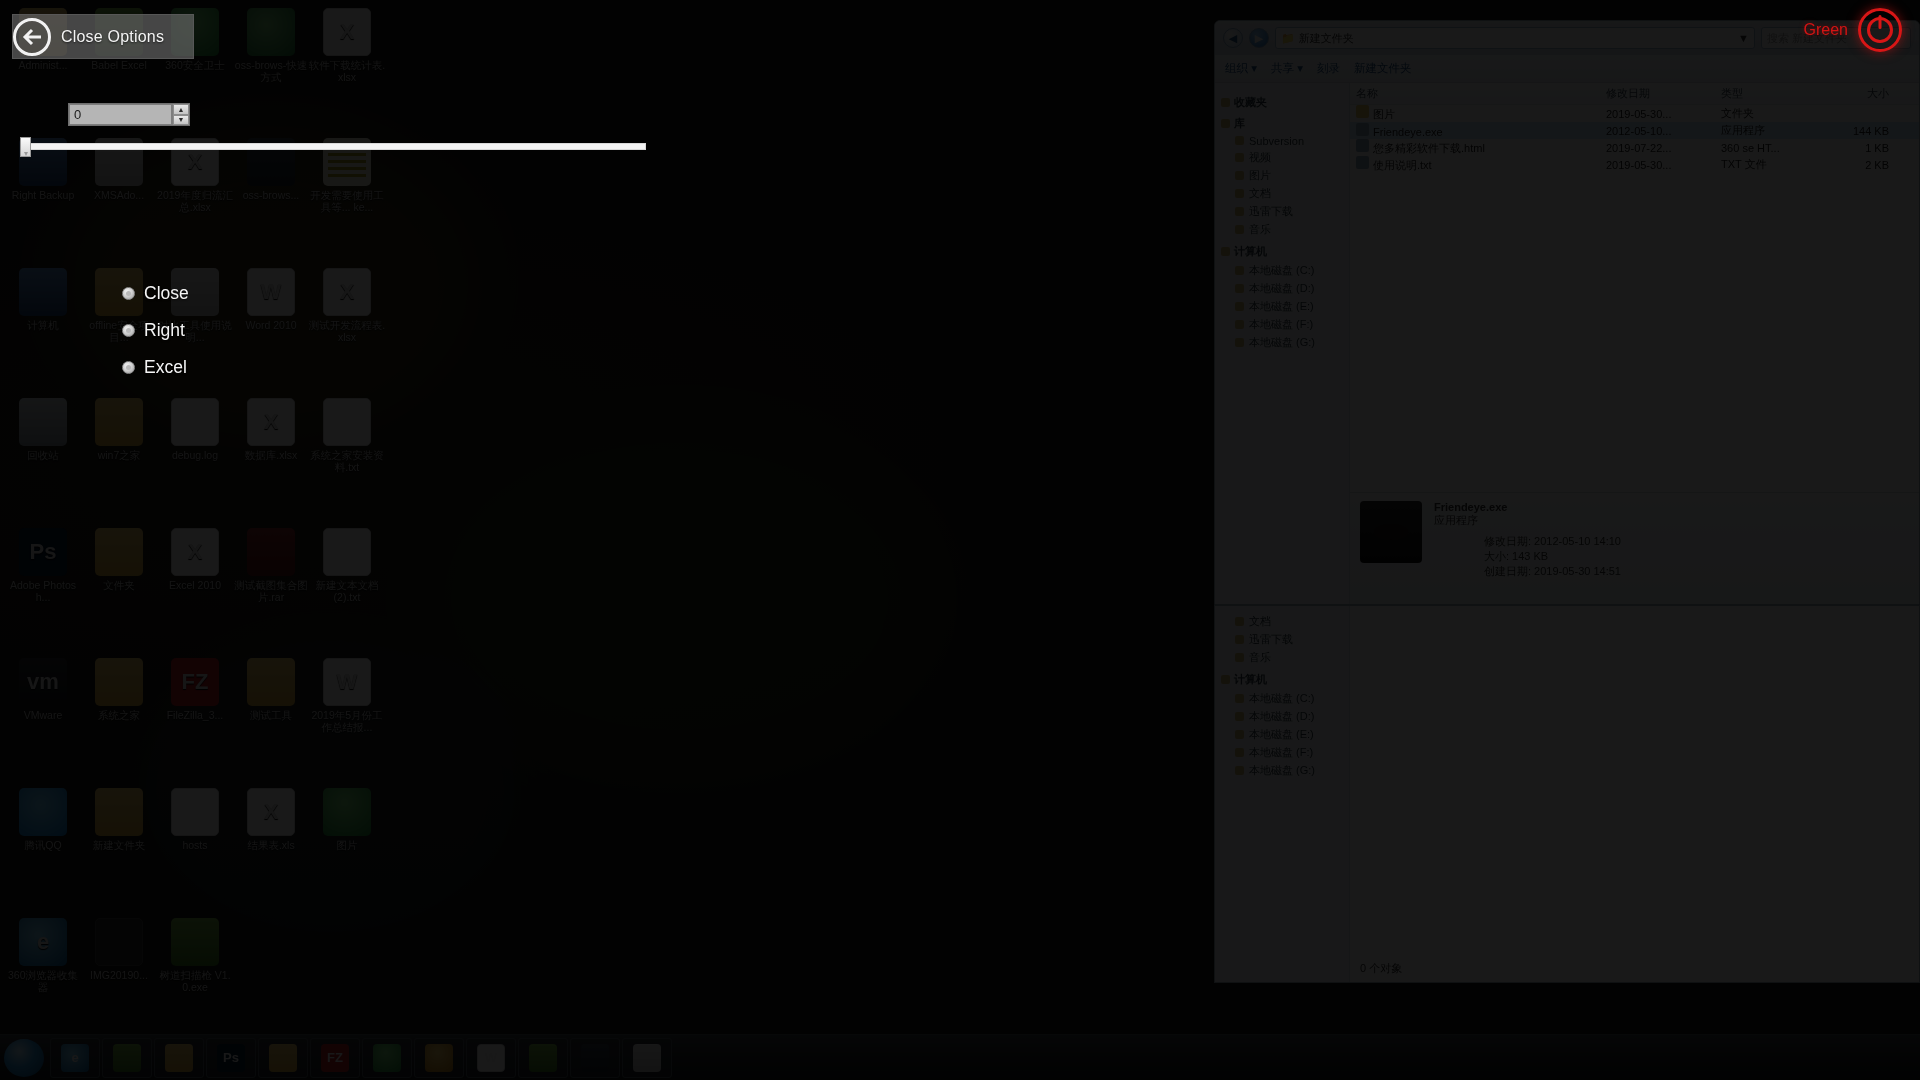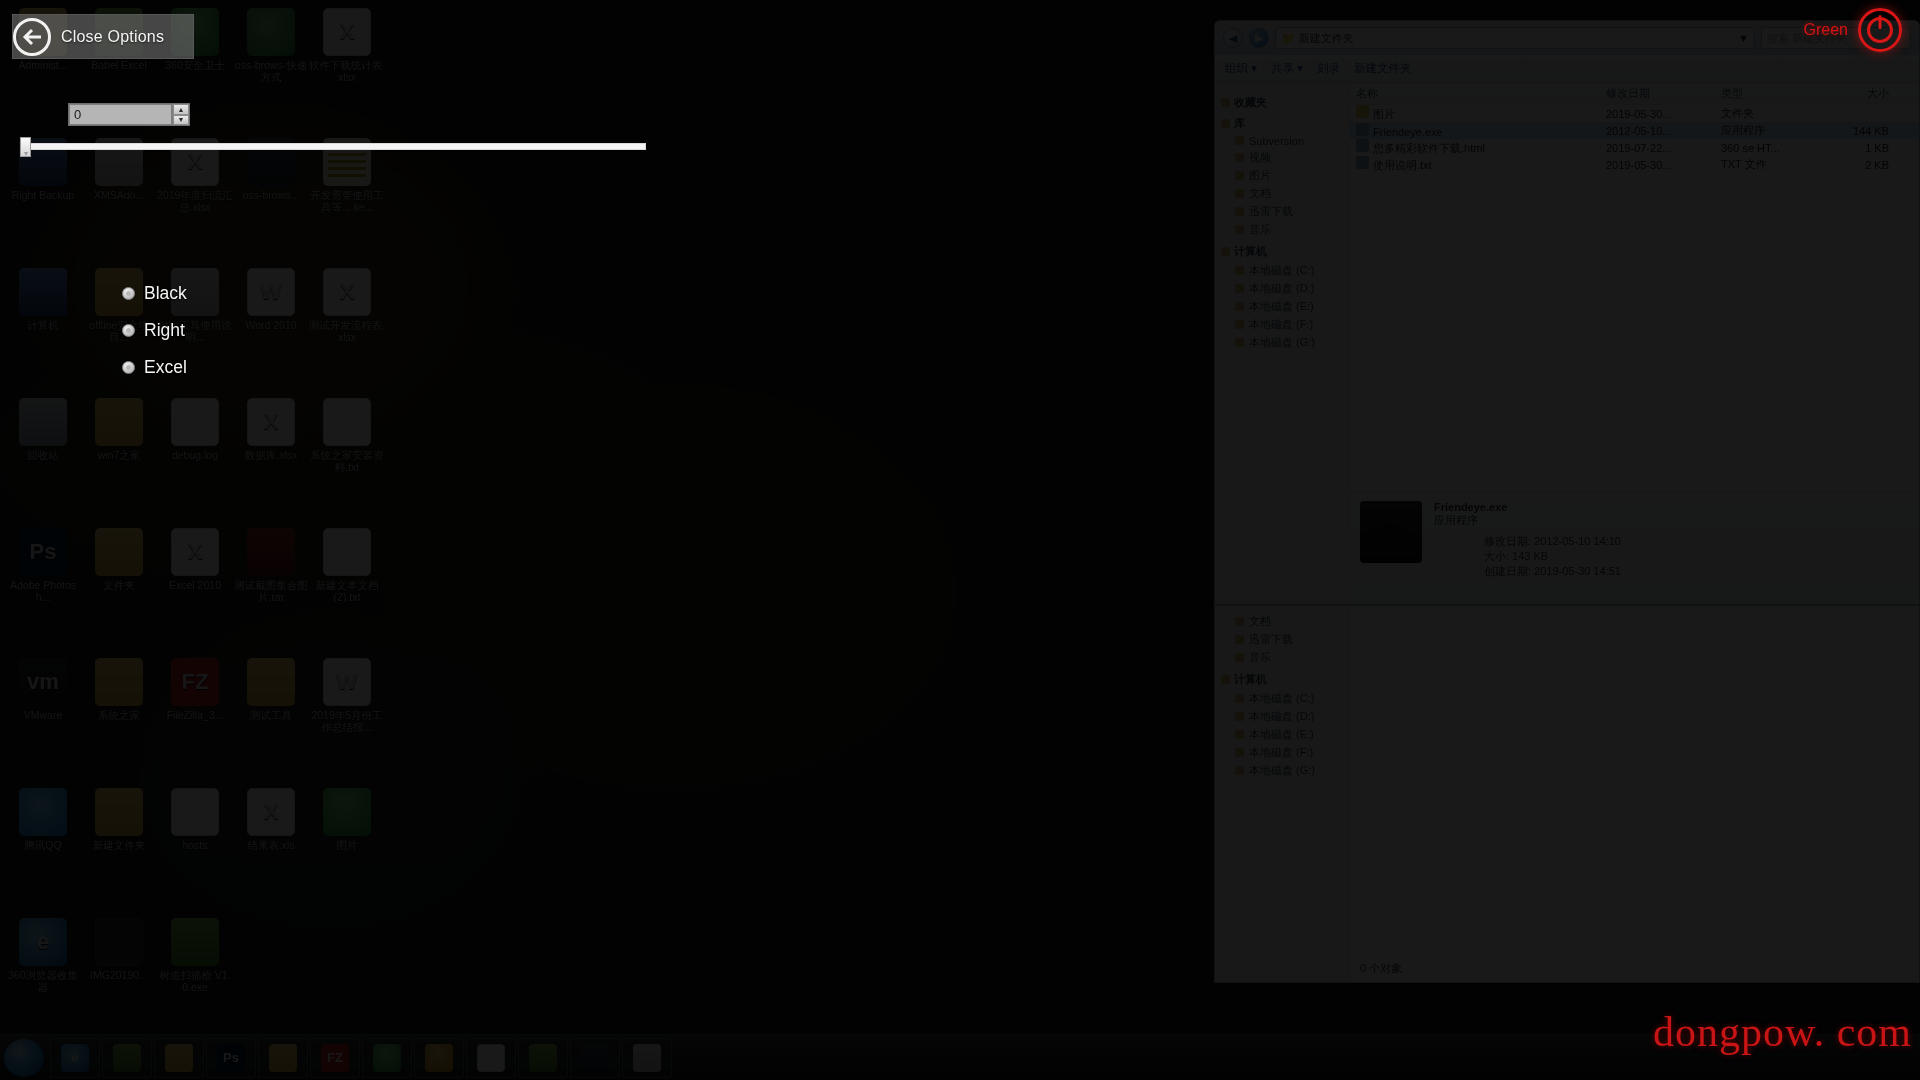--- a/index.html
+++ b/index.html
@@ -744,34 +744,33 @@
     </div>
 
     <div id="brightness-slider">
       <div class="track"></div>
       <div class="thumb"></div>
     </div>
 
     <div id="color-mode-group">
         <div class="radio-row">
           <span class="radio-dot"></span>
-          <span class="radio-label">Black</span>
+          <span class="radio-label">Close</span>
         </div>
         <div class="radio-row">
           <span class="radio-dot"></span>
           <span class="radio-label">Right</span>
         </div>
         <div class="radio-row">
           <span class="radio-dot"></span>
           <span class="radio-label">Excel</span>
         </div>
       </div>
 
     <div id="quit-control">
       <span id="quit-label">Green</span>
       <span id="quit-power-icon">
           <span class="inner"></span>
         </span>
     </div>
 
-    <div id="watermark">dongpow. com</div>
   </div>
 </div>
 
 </body></html>

